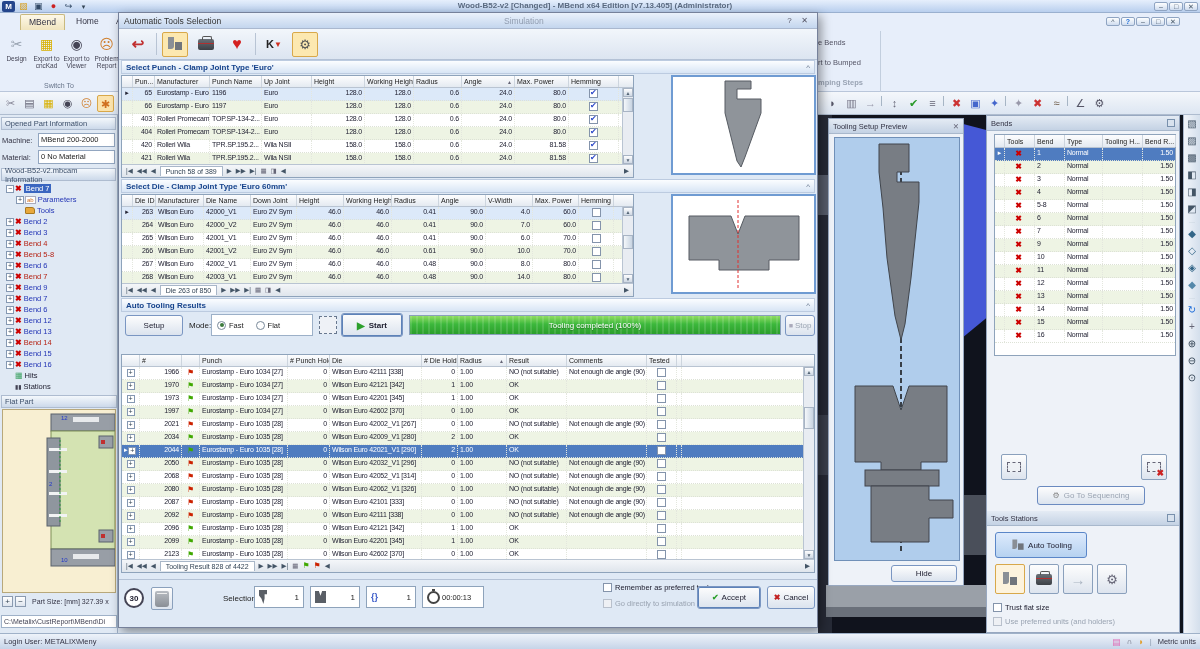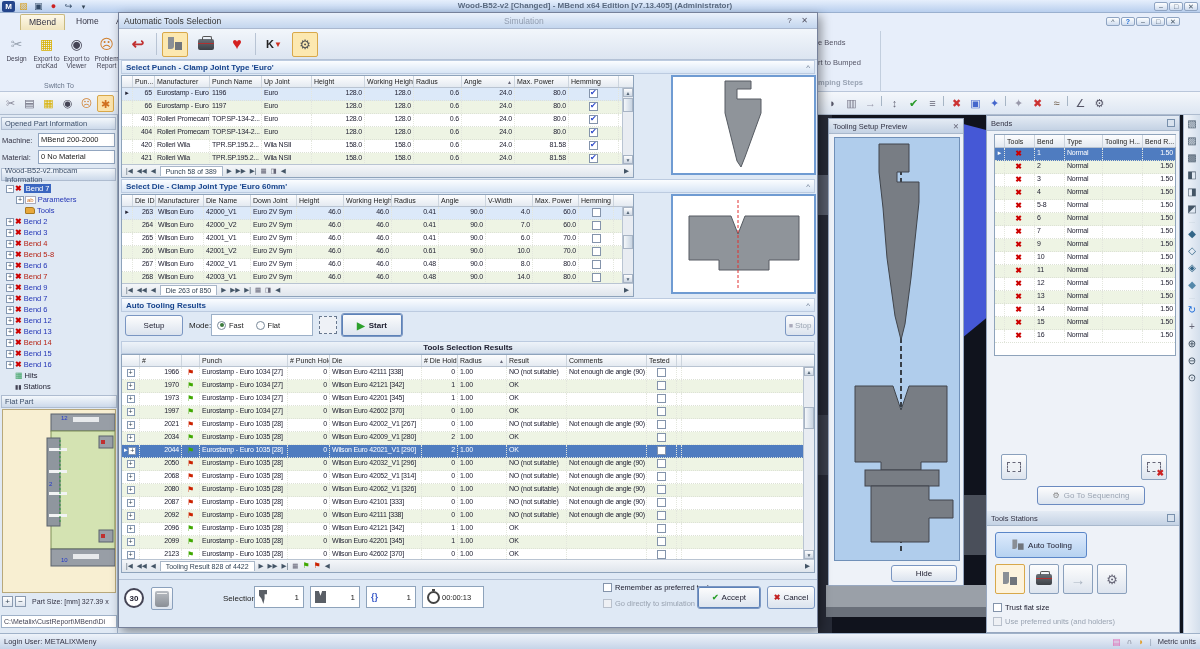--- a/index.html
+++ b/index.html
@@ -919,26 +919,28 @@
       <span class="radio on" style="margin-left:5px;"></span>
       <span style="margin-left:3px;font-size:7.5px;">Fast</span>
       <span class="radio" style="margin-left:12px;"></span>
       <span style="margin-left:3px;font-size:7.5px;">Flat</span>
     </div>
     <div style="position:absolute;left:200px;top:303px;width:18px;height:18px;border:1px dashed #68788f;background:#eef1f6;"></div>
     <div class="btn def" style="position:absolute;left:222px;top:300px;width:62px;height:24px;font-weight:bold;">
       <span style="color:#2ca02c;margin-right:4px;font-size:10px;">▶</span>
       <span>Start</span>
     </div>
+    <div class="progress" style="left:290px;top:302px;width:372px;height:20px;">
+      <span>Tooling completed (100%)</span>
+    </div>
     <div class="btn" style="position:absolute;left:666px;top:302px;width:30px;height:21px;color:#9aa4b2;">
       <span style="color:#aab;margin-right:2px;font-size:7px;">■</span>
       <span>Stop</span>
     </div>
 
-    <div class="restitle" style="top:328px;">Tools Selection Results</div>
     <div class="grid" style="left:2px;top:341px;width:694px;height:219px;">
       <div class="ghead" id="res-head">
           <div class="gh" style="width: 18px;"></div>
           <div class="gh" style="width: 42px;">#</div>
           <div class="gh" style="width: 18px;"></div>
           <div class="gh" style="width: 88px;">Punch</div>
           <div class="gh" style="width: 42px;"># Punch Holders</div>
           <div class="gh" style="width: 92px;">Die</div>
           <div class="gh" style="width: 36px;"># Die Holders</div>
           <div class="gh" style="width: 49px;">Radius<span class="sort">▲</span></div>

